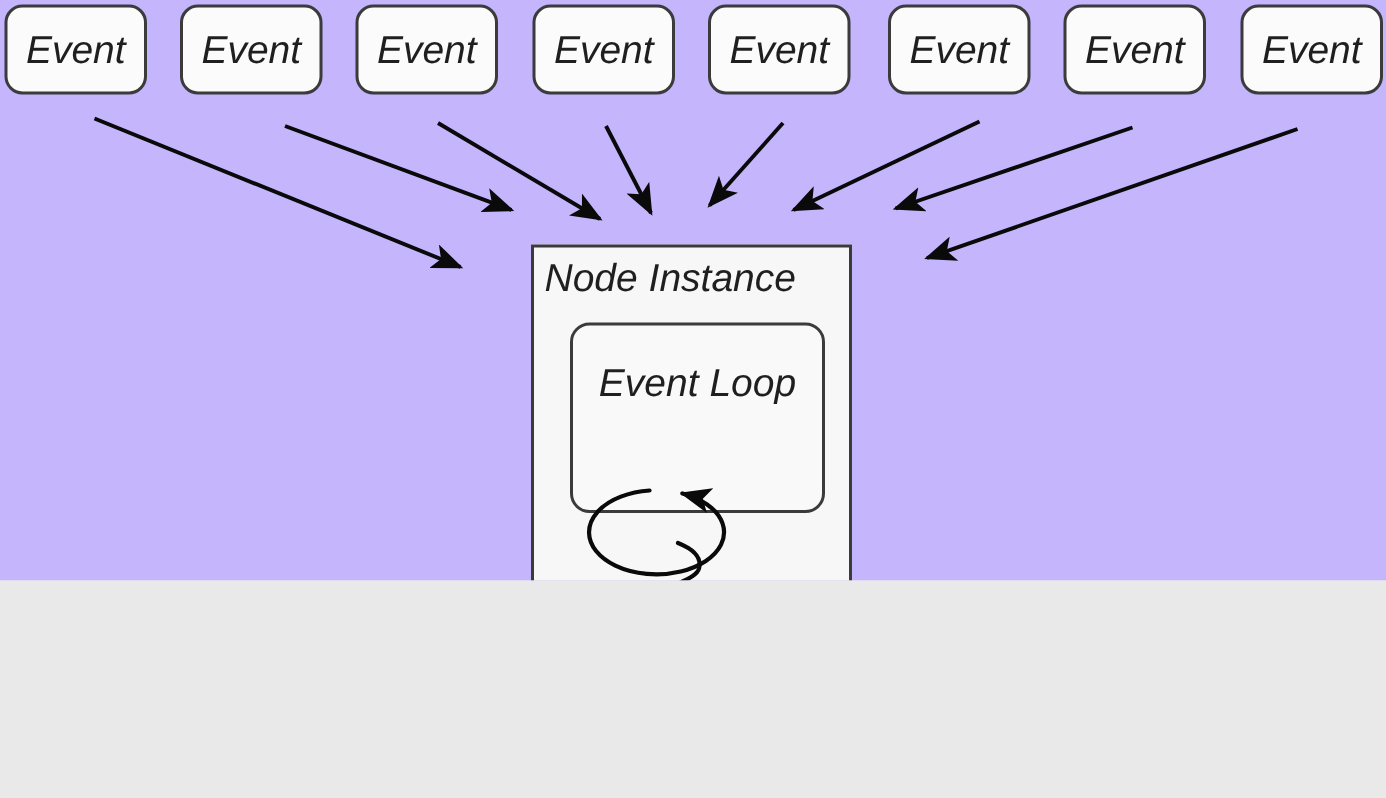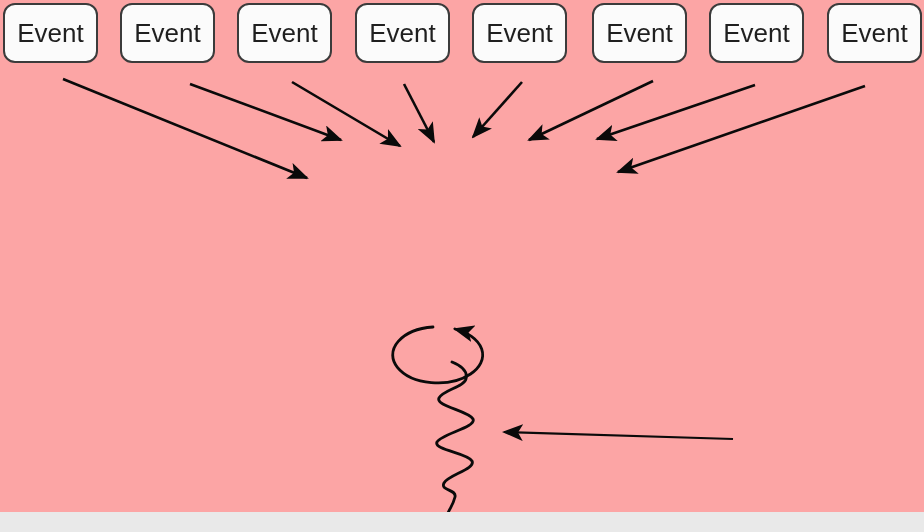--- a/index.html
+++ b/index.html
@@ -4,24 +4,25 @@
 <style>
   html, body {
     margin: 0;
     padding: 0;
     background: #e9e9e9;
     font-family: "Liberation Sans", sans-serif;
   }
   .stage {
     position: relative;
     width: 924px;
-    height: 512px;
-    background: #fca5a5;
+    height: 387px;
+    background: #c4b5fd;
     overflow: hidden;
     color: #1f1f1f;
+    font-style: italic;
   }
   .event-box {
     position: absolute;
     top: 3px;
     width: 95px;
     height: 60px;
     background: #fbfbfb;
     border: 2px solid #3b3b3b;
     border-radius: 12px;
     box-sizing: border-box;
@@ -122,20 +123,26 @@
   <div class="event-box" style="left:592px">
       <span>Event</span>
     </div>
   <div class="event-box" style="left:709px">
       <span>Event</span>
     </div>
   <div class="event-box" style="left:827px">
       <span>Event</span>
     </div>
 
+  <div class="node-box">
+    <div class="node-title">Node Instance</div>
+    <div class="loop-box">
+      <div class="loop-title">Event Loop</div>
+    </div>
+  </div>
 
 
   <svg class="overlay" viewBox="0 0 924 532">
     <defs>
       <marker id="head" markerUnits="userSpaceOnUse" markerWidth="21" markerHeight="17" refX="19" refY="8.5" orient="auto">
         <path d="M 0 0 L 21 8.5 L 0 17 L 5 8.5 Z" fill="#0a0a0a"></path>
       </marker>
     </defs>
 
     <line class="arrow-line" x1="63" y1="79" x2="307" y2="178" marker-end="url(#head)"></line>

